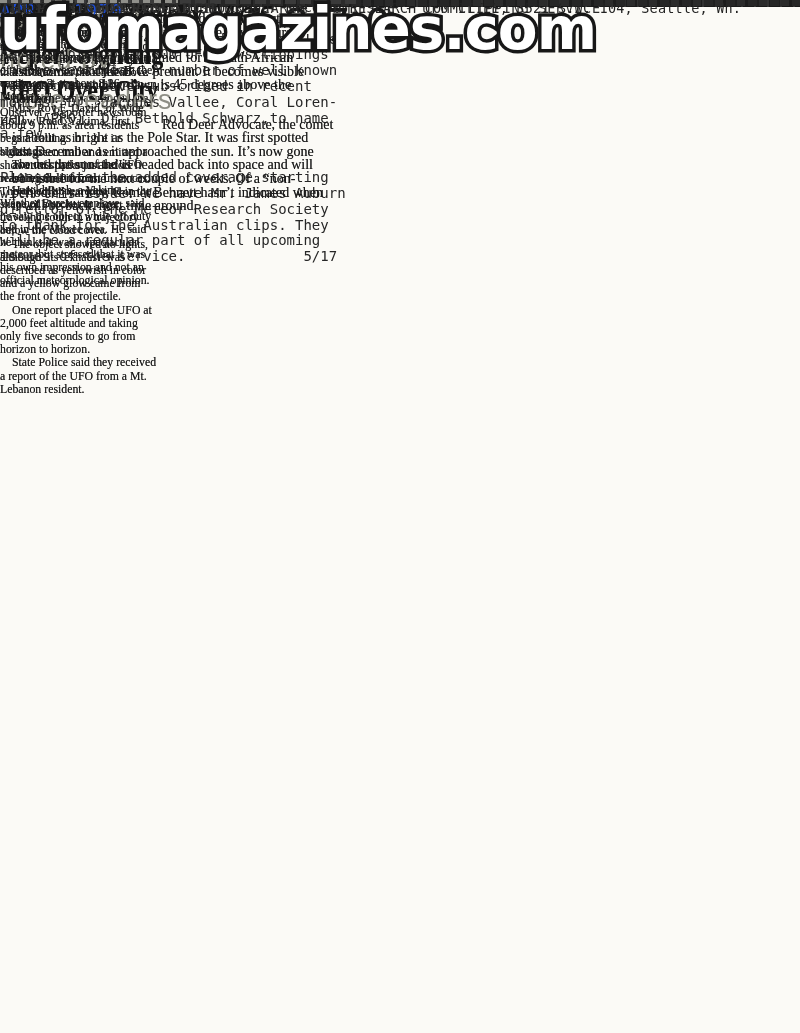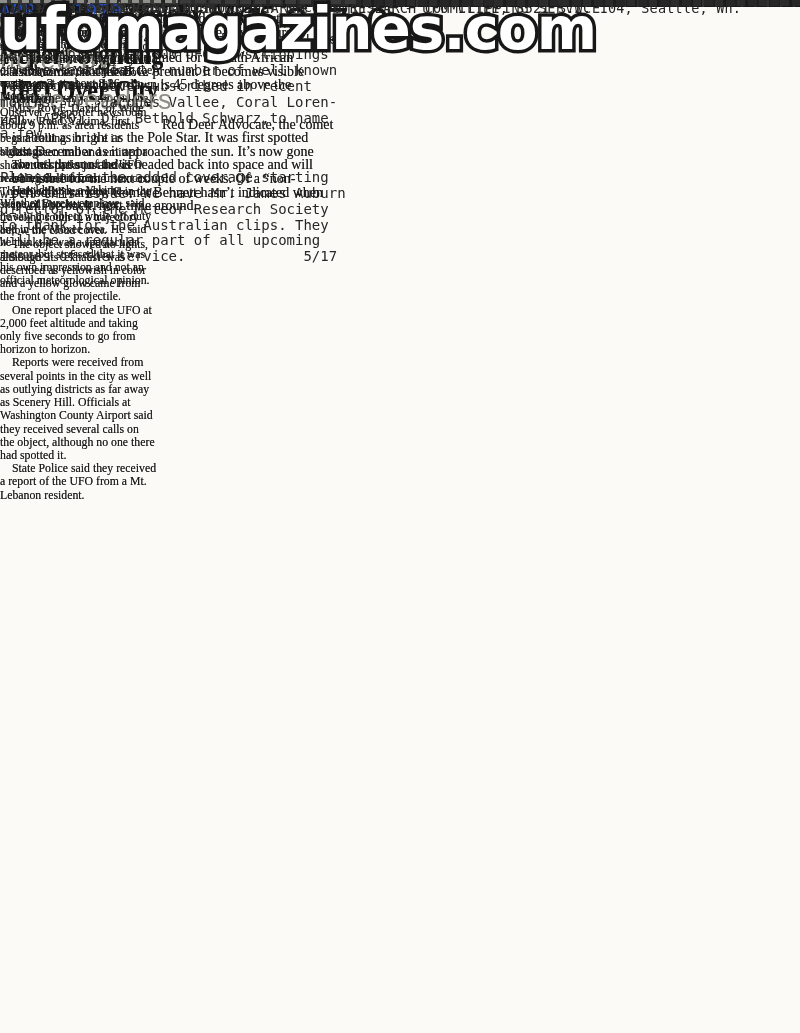--- a/index.html
+++ b/index.html
@@ -155,28 +155,20 @@
 below the cloud cover.</div>
     <div class="np-p">The object showed no lights,
 although  its  exhaust  was
 described as yellowish in color
 and a yellow glow came from
 the front of the projectile.</div>
     <div class="np-p">One report placed the UFO at
 2,000 feet altitude and taking
 only five seconds to go from
 horizon to horizon.</div>
-    <div class="np-p">Reports were received from
-several points in the city as well
-as outlying districts as far away
-as Scenery Hill. Officials at
-Washington County Airport said
-they received several calls on
-the object, although no one there
-had spotted it.</div>
     <div class="np-p">State Police said they received
 a report of the UFO from a Mt.
 Lebanon resident.</div>
   </div>
   <div class="abs" id="wash-underline"></div>
 
   <div class="abs stamp" id="m-stamp1">APR 2 3 1970</div>
   <div class="abs" id="m-city">Yakima, Wash.</div>
   <div class="abs" id="m-paper">Herald</div>
   <div class="abs" id="m-circ">(Cir. D. 16,506 - S. 34,765)</div>

